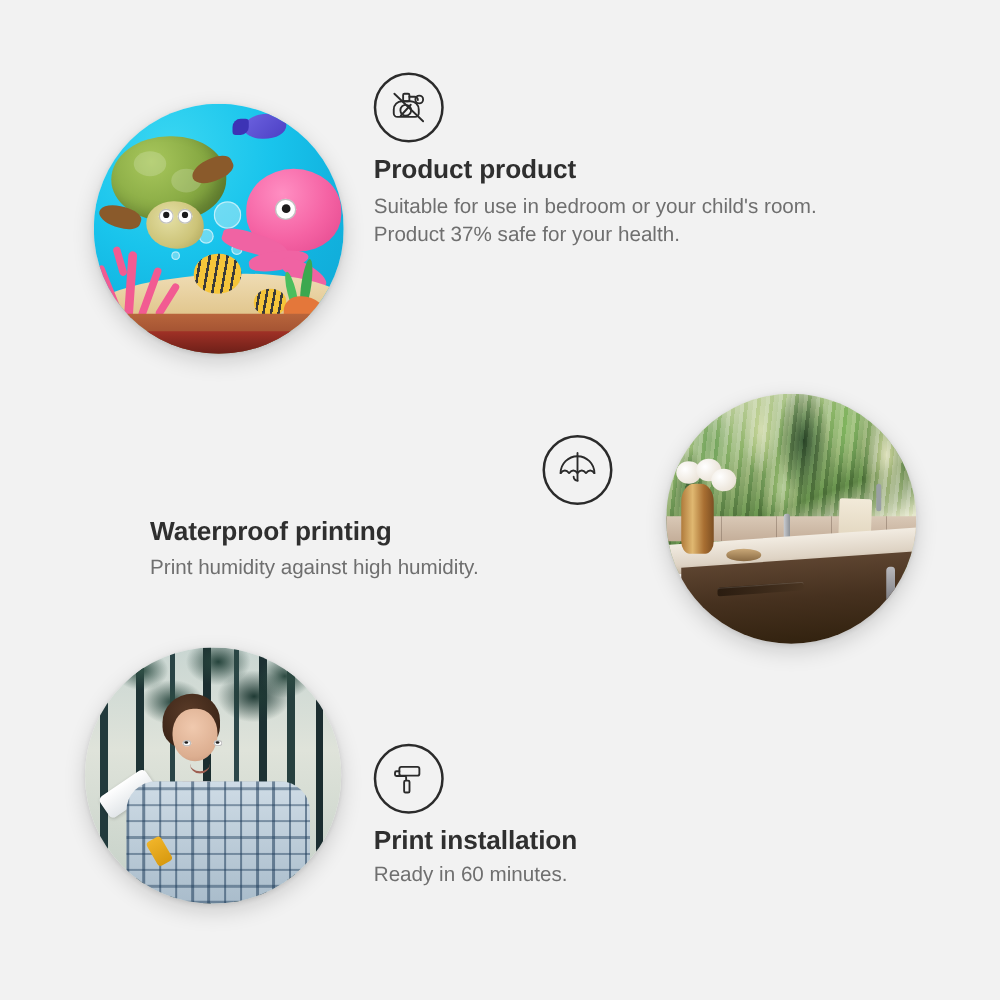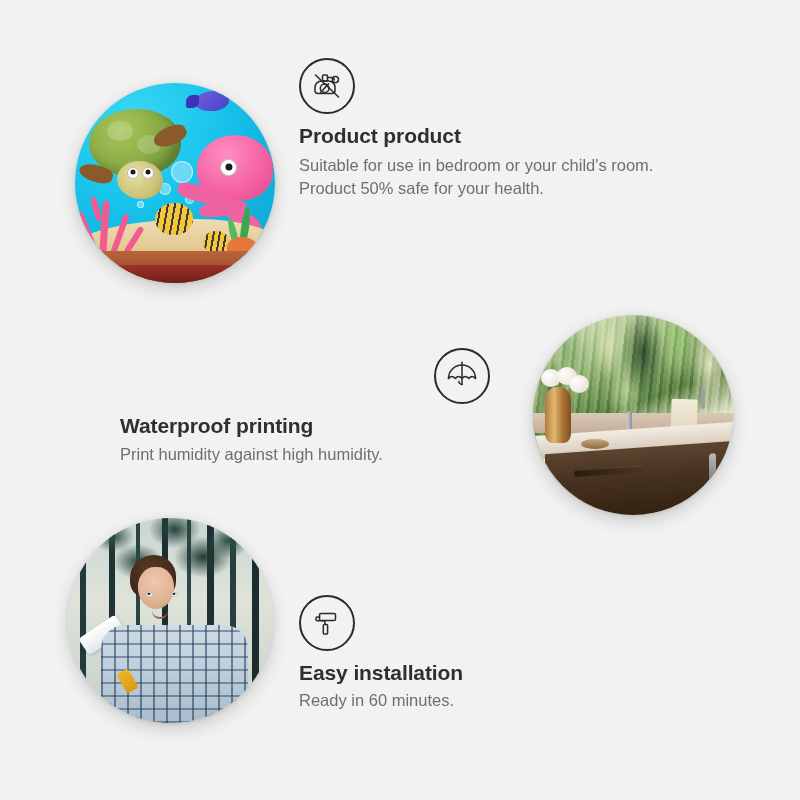--- a/index.html
+++ b/index.html
@@ -394,21 +394,21 @@
         <path d="M12.5 13 h7 a6.5 6.5 0 0 1 6.5 6.5 v3 a3 3 0 0 1 -3 3 h-14 a3 3 0 0 1 -3 -3 v-3 A6.5 6.5 0 0 1 12.5 13 z"></path>
         <rect x="13.5" y="7" width="5" height="6" rx="1"></rect>
         <path d="M18.5 9.4 h4.2 a2.6 2.6 0 0 1 2.6 2.6"></path>
         <circle cx="26.4" cy="11.6" r="3.1"></circle>
         <circle cx="15.6" cy="20.2" r="4.3"></circle>
         <line x1="11.6" y1="24.6" x2="19.6" y2="15.8"></line>
         <line x1="6.5" y1="7" x2="29.5" y2="29"></line>
       </svg>
     </div>
     <div class="f-title">Product product</div>
-    <div class="f-desc">Suitable for use in bedroom or your child's room. Product 50% safe for your health.</div>
+    <div class="f-desc">Suitable for use in bedroom or your child's room. Product 37% safe for your health.</div>
   </div>
 
   <div class="feature" id="feature-waterproof">
     <div class="icon-badge">
       <svg width="34" height="34" viewBox="0 0 34 34" fill="none" stroke="#2b2b2b" stroke-width="1.5" stroke-linecap="round" stroke-linejoin="round">
         <path d="M3.5 19.5 A13.5 13.5 0 0 1 30.5 19.5"></path>
         <path d="M3.5 19.5 q3.4 -4.2 6.8 0 q3.4 -4.2 6.7 0 q3.4 -4.2 6.8 0 q3.4 -4.2 6.7 0"></path>
         <line x1="17" y1="6" x2="17" y2="25.5"></line>
         <path d="M17 25.5 a3.1 3.1 0 0 1 -3.1 -3.1"></path>
         <line x1="17" y1="3.3" x2="17" y2="5.4"></line>
@@ -461,17 +461,17 @@
   </div>
 
   <div class="feature" id="feature-easy">
     <div class="icon-badge">
       <svg width="34" height="34" viewBox="0 0 34 34" fill="none" stroke="#2b2b2b" stroke-width="1.5" stroke-linecap="round" stroke-linejoin="round">
         <rect x="9.5" y="7.5" width="16" height="7" rx="1.6"></rect>
         <path d="M9.5 11 H7.2 a1.2 1.2 0 0 0 -1.2 1.2 v1.4 a1.2 1.2 0 0 0 1.2 1.2 h6.6 a1.1 1.1 0 0 1 1.1 1.1 v1.6"></path>
         <rect x="13.3" y="18.5" width="4.3" height="9.5" rx="1.1"></rect>
       </svg>
     </div>
-    <div class="f-title">Easy installation</div>
+    <div class="f-title">Print installation</div>
     <div class="f-desc">Ready in 60 minutes.</div>
   </div>
 
 </div>
 
 </body></html>

